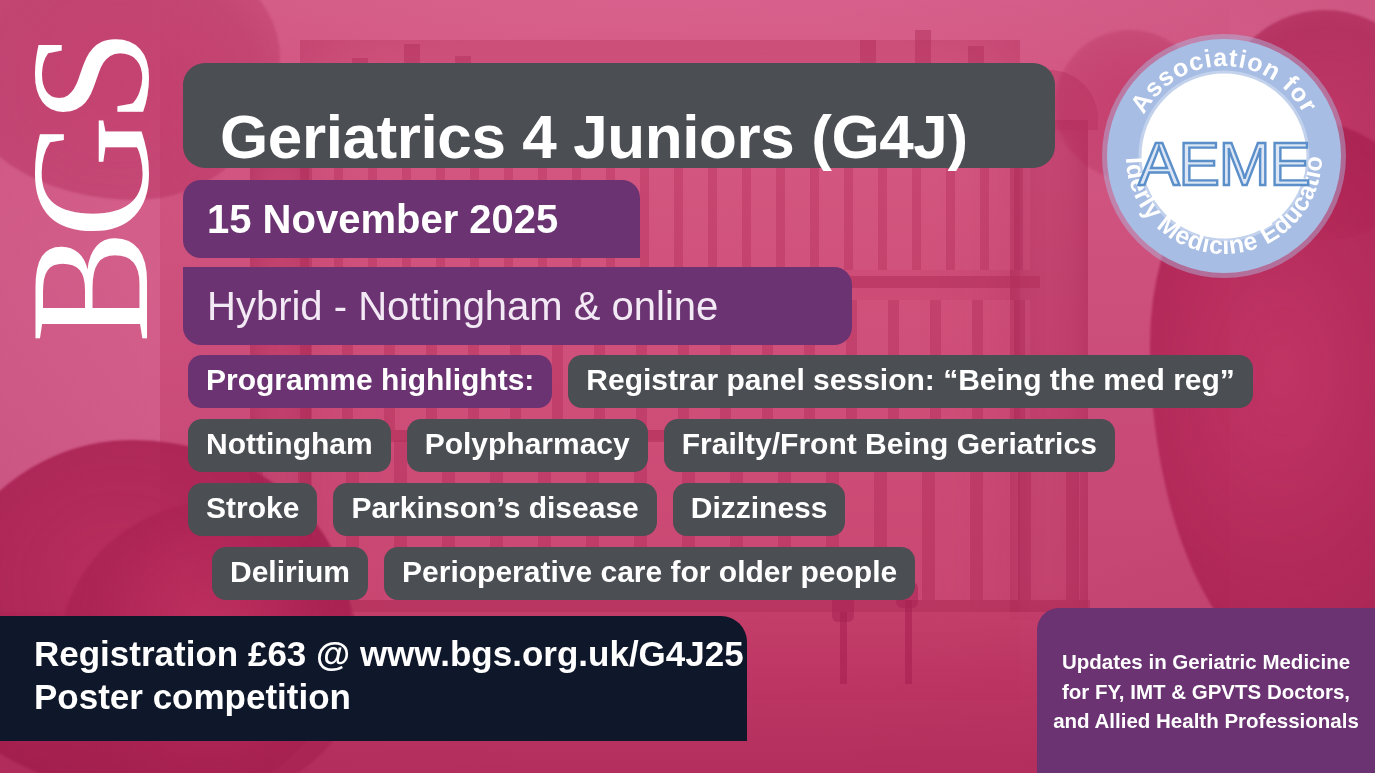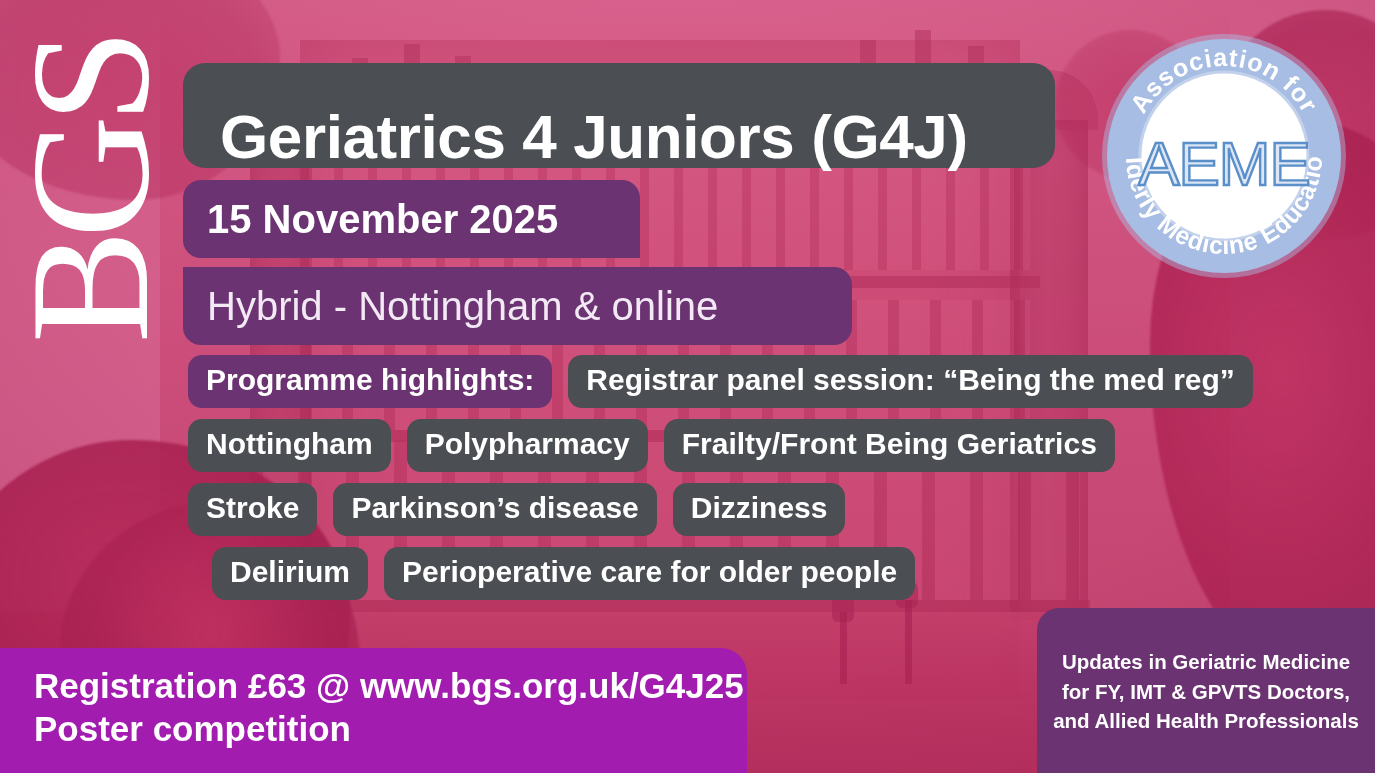--- a/index.html
+++ b/index.html
@@ -251,23 +251,23 @@
     font-size: 30px;
     font-weight: 700;
     white-space: nowrap;
     line-height: 1.22;
   }
   .tag.purple { background: #6b3372; }
 
   
   .reg-bar {
     position: absolute;
-    left: 0; top: 648px;
+    left: 0; top: 616px;
     width: 747px; height: 125px;
-    background: #a21caf;
+    background: #0f172a;
     border-radius: 0 26px 0 0;
     padding: 17px 0 0 34px;
     z-index: 4;
   }
   .reg-bar .line {
     color: #ffffff;
     font-size: 35px;
     font-weight: 700;
     line-height: 1.22;
     white-space: nowrap;

